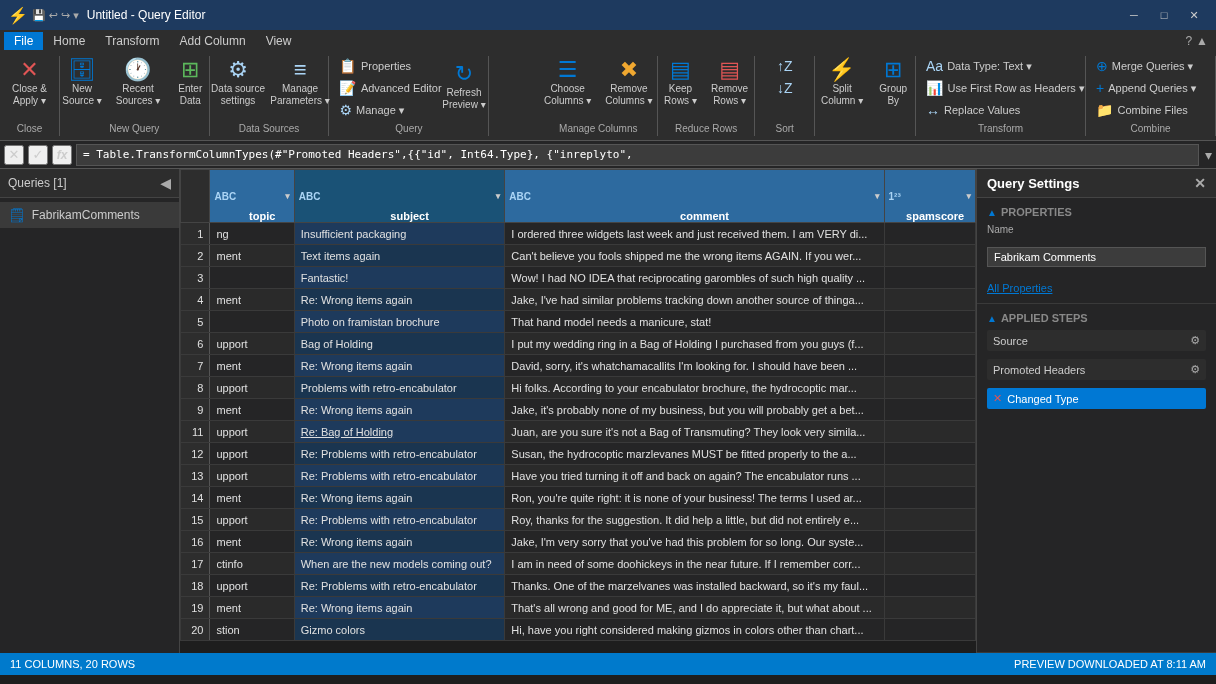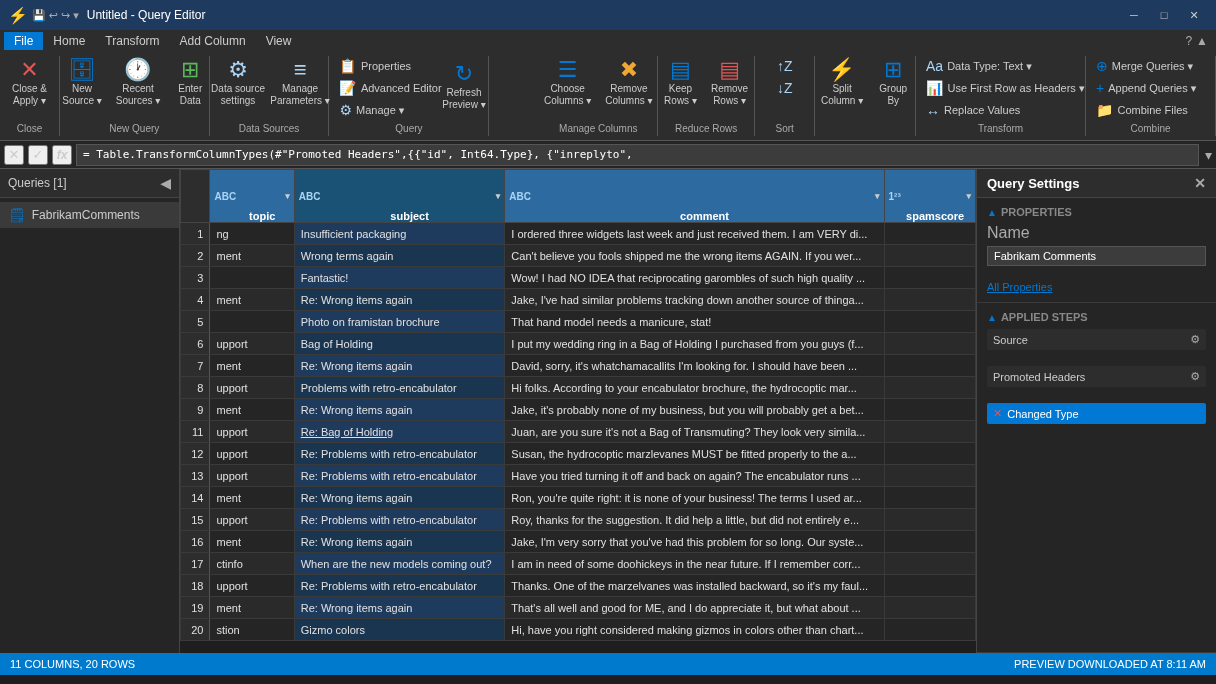--- a/index.html
+++ b/index.html
@@ -66,24 +66,24 @@
     .grid-table tr:nth-child(even) td { background: #2a2a2a; }
     .row-num { color: #888; text-align: right; background: #2d2d2d !important; border-right: 1px solid #555 !important; min-width: 28px; font-size: 11px; }
 
     
     #settings-panel { width: 240px; background: #252526; border-left: 1px solid #444; display: flex; flex-direction: column; }
     .settings-header { background: #2d2d2d; padding: 6px 10px; font-size: 13px; color: #fff; display: flex; align-items: center; justify-content: space-between; border-bottom: 1px solid #444; font-weight: 600; }
     .settings-close { cursor: pointer; color: #aaa; font-size: 14px; }
     .settings-section { padding: 8px 10px; border-bottom: 1px solid #3a3a3a; }
     .settings-section-header { font-size: 11px; color: #888; font-weight: 700; margin-bottom: 6px; display: flex; align-items: center; gap: 4px; }
     .settings-section-header .arrow { color: #0078d4; font-size: 10px; }
-    .settings-label { font-size: 16px; color: #aaa; margin-bottom: 4px; }
+    .settings-label { font-size: 10px; color: #aaa; margin-bottom: 12px; }
     .settings-value { background: #3c3c3c; border: 1px solid #555; color: #fff; padding: 3px 6px; font-size: 11px; width: 100%; }
     .settings-link { color: #0078d4; font-size: 11px; cursor: pointer; text-decoration: underline; }
-    .applied-steps { display: flex; flex-direction: column; gap: 16px; }
+    .applied-steps { display: flex; flex-direction: column; gap: 8px; }
     .step-item { display: flex; align-items: center; justify-content: space-between; padding: 4px 6px; background: #2d2d2d; border-radius: 2px; cursor: pointer; }
     .step-item.active { background: #0078d4; }
     .step-name { font-size: 11px; color: #ccc; }
     .step-item.active .step-name { color: #fff; }
     .step-error { color: #e05555; font-size: 11px; margin-right: 2px; }
 
     
     #status-bar { background: #007acc; height: 22px; display: flex; align-items: center; justify-content: space-between; padding: 0 10px; }
     .status-left { color: #fff; font-size: 11px; }
     .status-right { color: #fff; font-size: 11px; }
@@ -348,21 +348,21 @@
       <tr>
     <td class="row-num">1</td>
     <td>ng</td>
     <td style="background: #1e3a5c !important;">Insufficient packaging</td>
     <td>I ordered three widgets last week and just received them. I am VERY di...</td>
     <td></td>
   </tr>
           <tr>
     <td class="row-num">2</td>
     <td>ment</td>
-    <td style="background: #1a3550 !important;">Wrong terms again</td>
+    <td style="background: #1a3550 !important;">Text items again</td>
     <td>Can't believe you fools shipped me the wrong items AGAIN. If you wer...</td>
     <td></td>
   </tr>
           <tr>
     <td class="row-num">3</td>
     <td></td>
     <td style="background: #1e3a5c !important;">Fantastic!</td>
     <td>Wow! I had NO IDEA that reciprocating garombles of such high quality ...</td>
     <td></td>
   </tr>
@@ -461,21 +461,21 @@
     <td class="row-num">18</td>
     <td>upport</td>
     <td style="background: #1a3550 !important;">Re: Problems with retro-encabulator</td>
     <td>Thanks. One of the marzelvanes was installed backward, so it's my faul...</td>
     <td></td>
   </tr>
           <tr>
     <td class="row-num">19</td>
     <td>ment</td>
     <td style="background: #1e3a5c !important;">Re: Wrong items again</td>
-    <td>That's all well and good for ME, and I do appreciate it, but what about ...</td>
+    <td>That's all wrong and good for ME, and I do appreciate it, but what about ...</td>
     <td></td>
   </tr>
           <tr>
     <td class="row-num">20</td>
     <td>stion</td>
     <td style="background: #1a3550 !important;">Gizmo colors</td>
     <td>Hi, have you right considered making gizmos in colors other than chart...</td>
     <td></td>
   </tr>
         </tbody>

